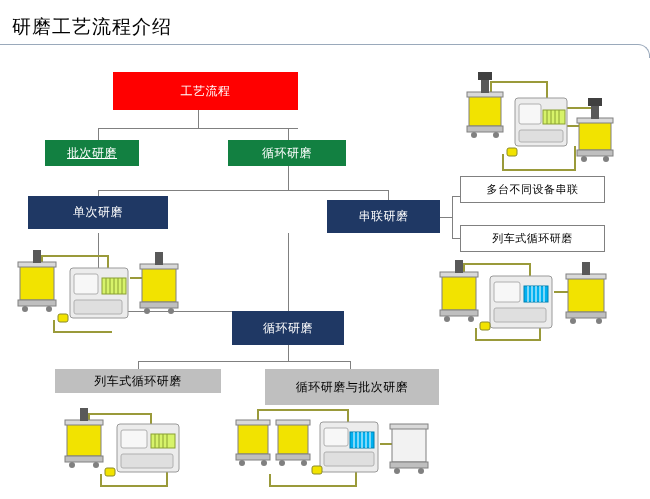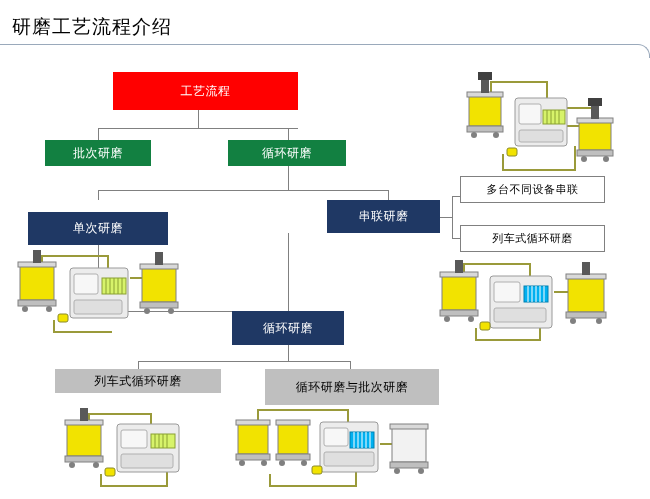--- a/index.html
+++ b/index.html
@@ -112,25 +112,25 @@
   <div class="ln v" style="left:288px; top:233px; height:78px;"></div>
   <div class="ln v" style="left:288px; top:300px; height:11px;"></div>
 
   <div class="ln v" style="left:288px; top:345px; height:16px;"></div>
   <div class="ln h" style="left:138px; top:361px; width:212px;"></div>
   <div class="ln v" style="left:138px; top:361px; height:8px;"></div>
   <div class="ln v" style="left:350px; top:361px; height:8px;"></div>
 
   <div class="box red" style="left:113px; top:72px;  width:185px; height:38px;">工艺流程</div>
 
-  <div class="box green" style="left:45px;  top:140px; width:106px; height:26px;">批次研磨</div>
+  <div class="box green" style="left:45px;  top:140px; width:94px; height:26px;text-decoration:underline;">批次研磨</div>
 
   <div class="box green" style="left:228px; top:140px; width:118px; height:26px;">循环研磨</div>
 
-  <div class="box navy" style="left:28px;  top:212px; width:140px; height:33px;">单次研磨</div>
+  <div class="box navy" style="left:28px;  top:196px; width:140px; height:33px;">单次研磨</div>
 
   <div class="box navy" style="left:327px; top:200px; width:113px; height:33px;">串联研磨</div>
 
   <div class="box white" style="left:460px; top:176px; width:145px; height:27px; font-size:11px;">多台不同设备串联</div>
 
   <div class="box white" style="left:460px; top:225px; width:145px; height:27px; font-size:11px;">列车式循环研磨</div>
 
   <div class="box navy" style="left:232px; top:311px; width:112px; height:34px;">循环研磨</div>
 
   <div class="box gray" style="left:55px;  top:369px; width:166px; height:24px;">列车式循环研磨</div>

